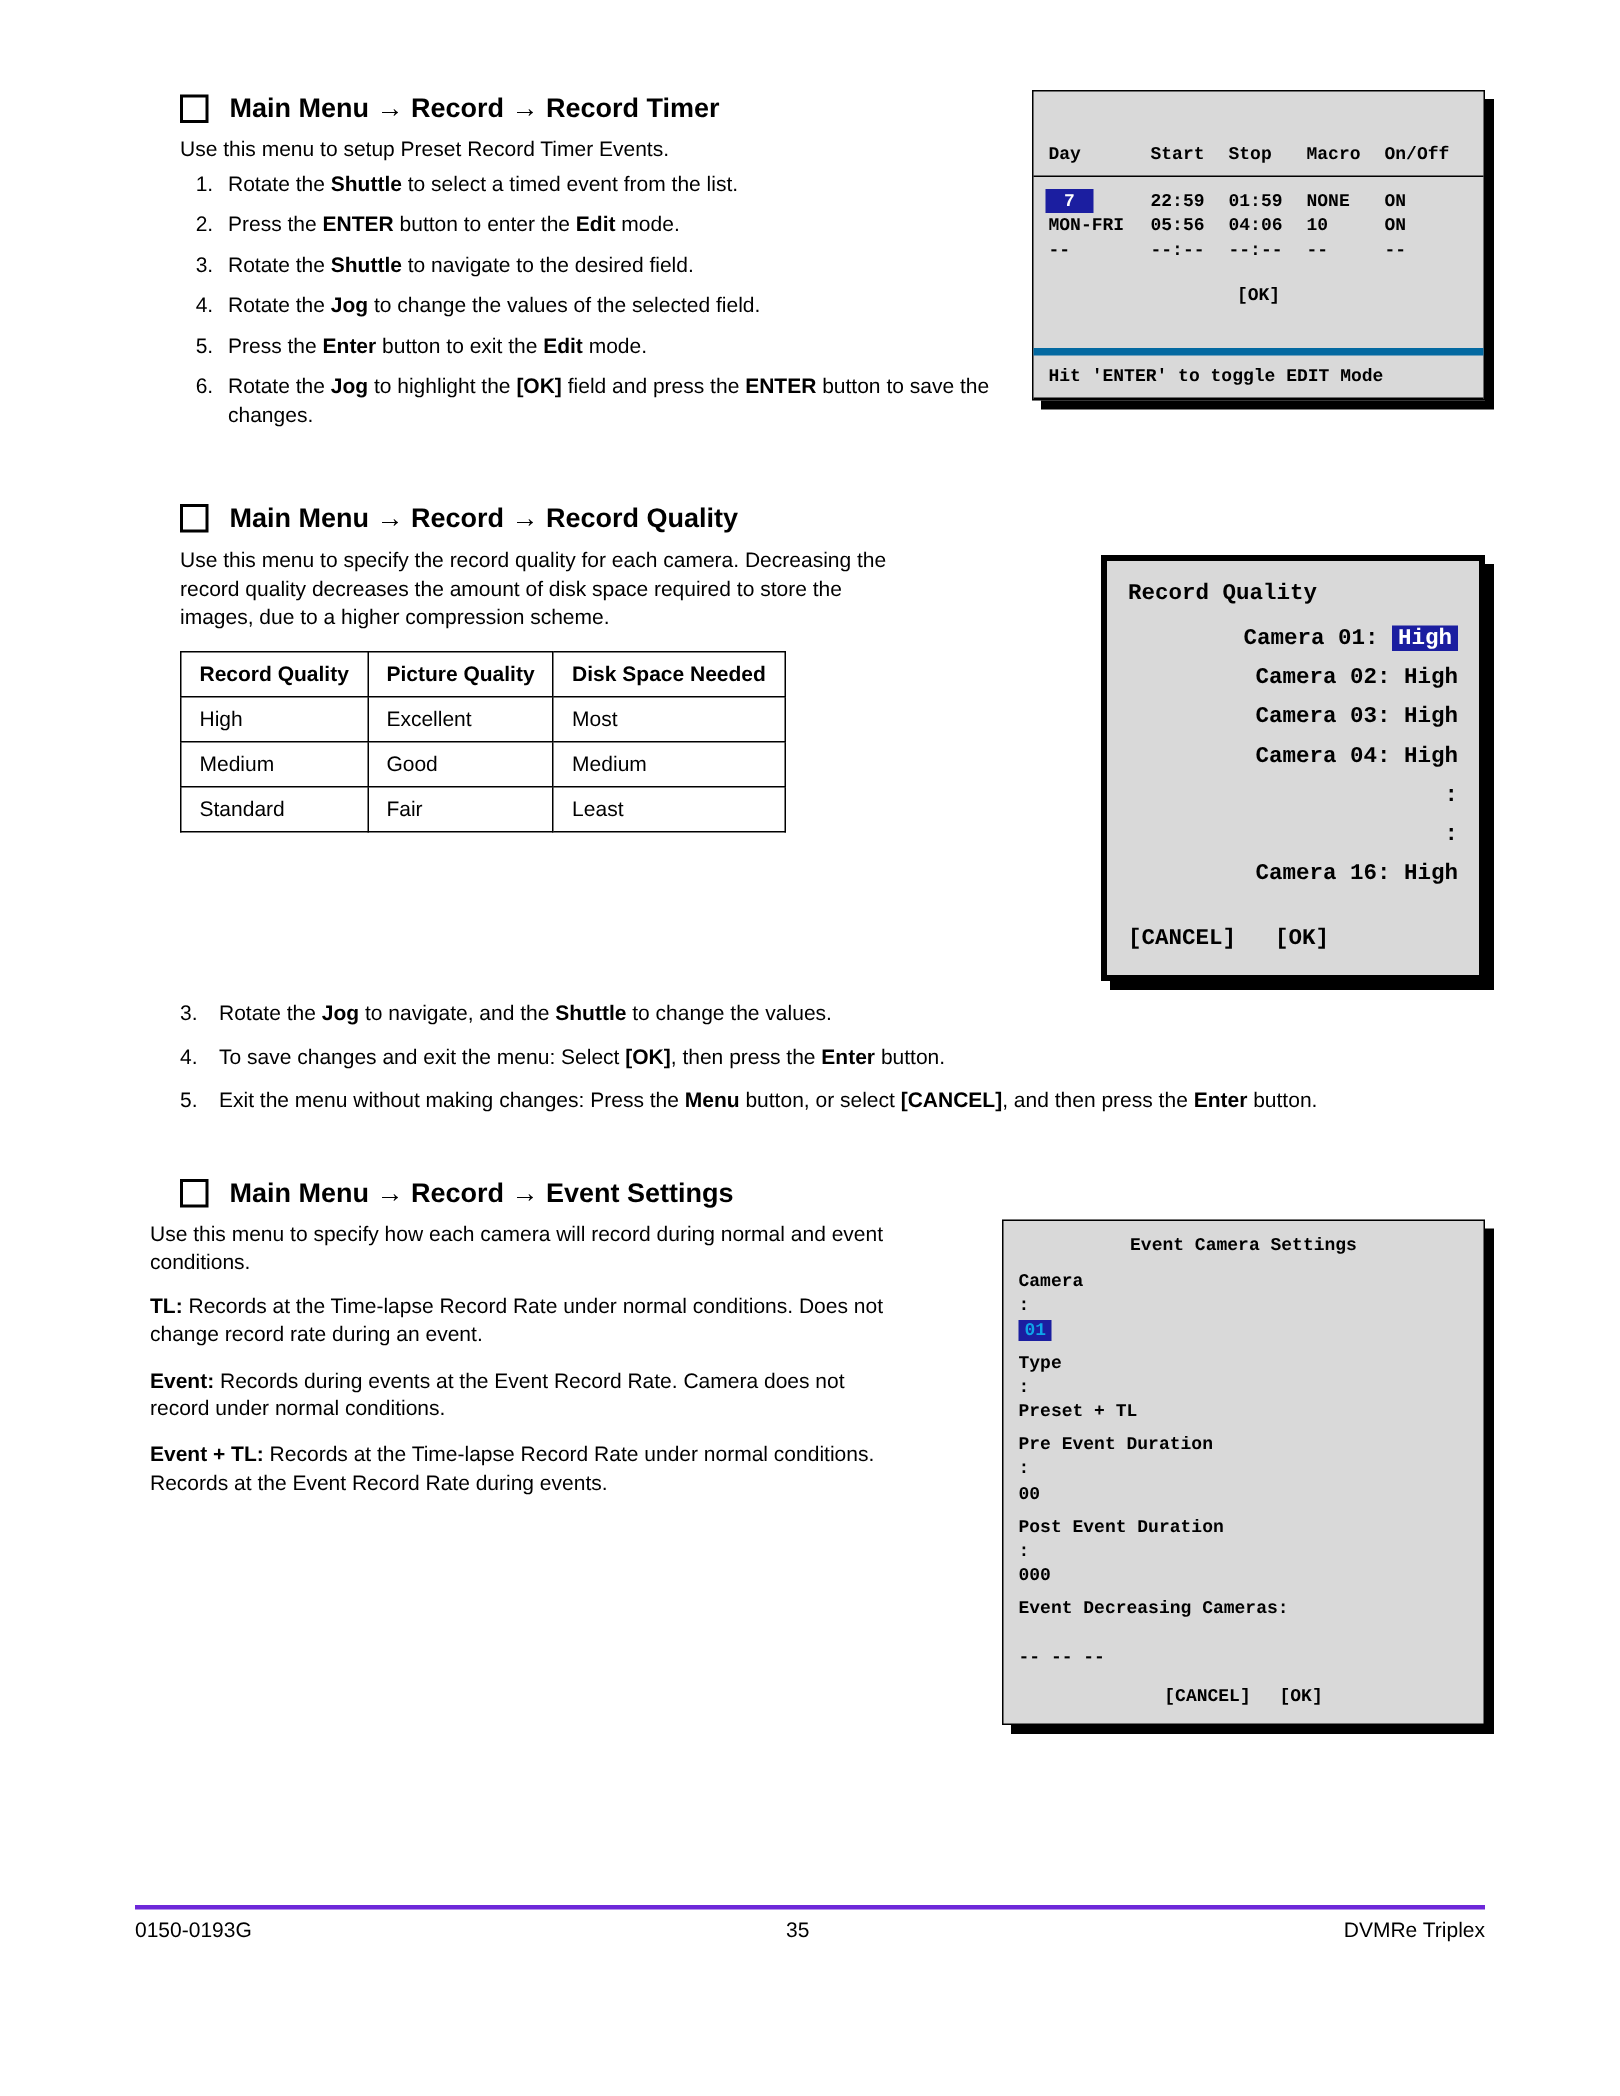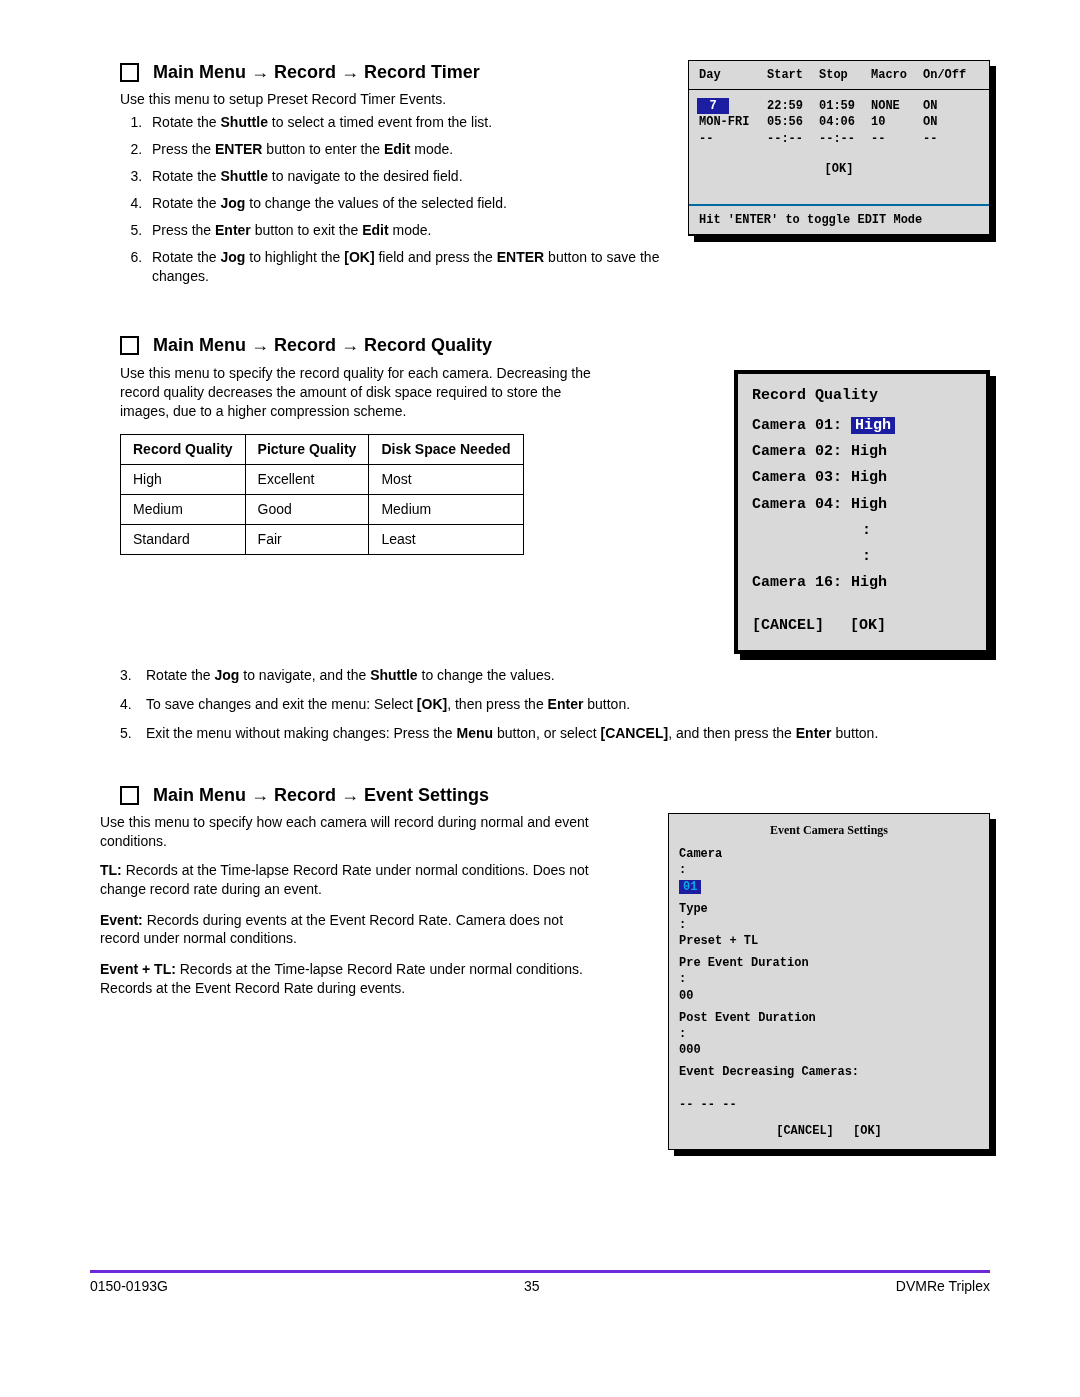--- a/index.html
+++ b/index.html
@@ -27,24 +27,24 @@
   .two-col { display:flex; align-items:flex-start; gap:20px; }
   .col-left { flex:1 1 auto; }
   .col-right { flex:0 0 auto; }
 
   
   .timer-panel {
     width:300px; background:#d9d9d9; border:1px solid #000; box-shadow:6px 6px 0 #000;
     font-family: "Courier New", monospace; font-size:12px; font-weight:bold;
   }
   .timer-header, .timer-footer {
-    border-top:2px solid #0369a1; border-bottom:1px solid #000;
+    border-top:5px solid #0369a1; border-bottom:1px solid #000;
     padding:6px 10px;
   }
-  .timer-header { border-top:none; }
+  .timer-header { border-top:none;margin-top:28px; }
   .timer-body { padding:8px 10px 6px 10px; min-height:100px; }
   .t-row { display:flex; gap:0; }
   .t-row span { display:inline-block; }
   .c-day   { width:68px; }
   .c-start { width:52px; }
   .c-stop  { width:52px; }
   .c-macro { width:52px; }
   .c-onoff { width:48px; }
   .sel-day {
     background:#1b1ea0; color:#fff; padding:0 6px; margin-left:-2px;
@@ -60,32 +60,32 @@
   }
   table.quality th { font-weight:bold; }
 
   
   .rq-panel {
     width:220px; background:#d9d9d9; border:4px solid #000; box-shadow:6px 6px 0 #000;
     font-family:"Courier New", monospace; font-size:15px; font-weight:bold;
     padding:12px 14px 14px 14px; margin-top:6px;
   }
   .rq-title { margin-bottom:10px; }
-  .rq-line { margin:6px 0; white-space:pre; }
+  .rq-line { margin:6px 0; white-space:pre;text-align:right; }
   .rq-sel { background:#1b1ea0; color:#fff; padding:0 4px; }
   .rq-dots { padding-left:110px; }
   .rq-buttons { margin-top:22px; display:flex; gap:26px; }
 
   
   .ev-panel {
     width:300px; background:#d9d9d9; border:1px solid #000; box-shadow:6px 6px 0 #000;
     font-family:"Courier New", monospace; font-size:12px; font-weight:bold;
     padding:8px 10px 10px 10px;
   }
-  .ev-title { text-align:center; margin-bottom:8px;font-family:Liberation Serif, serif; }
+  .ev-title { text-align:center; margin-bottom:8px; }
   .ev-row { display:flex; margin:6px 0;flex-direction:column; }
   .ev-label { width:186px; }
   .ev-sep { width:14px; }
   .ev-val {}
   .ev-sel { background:#1b1ea0; color:#0ea5e9; padding:0 4px; }
   .ev-buttons { text-align:center; margin-top:10px; }
   .ev-buttons span { margin:0 6px; }
 
   
   .page-footer {

